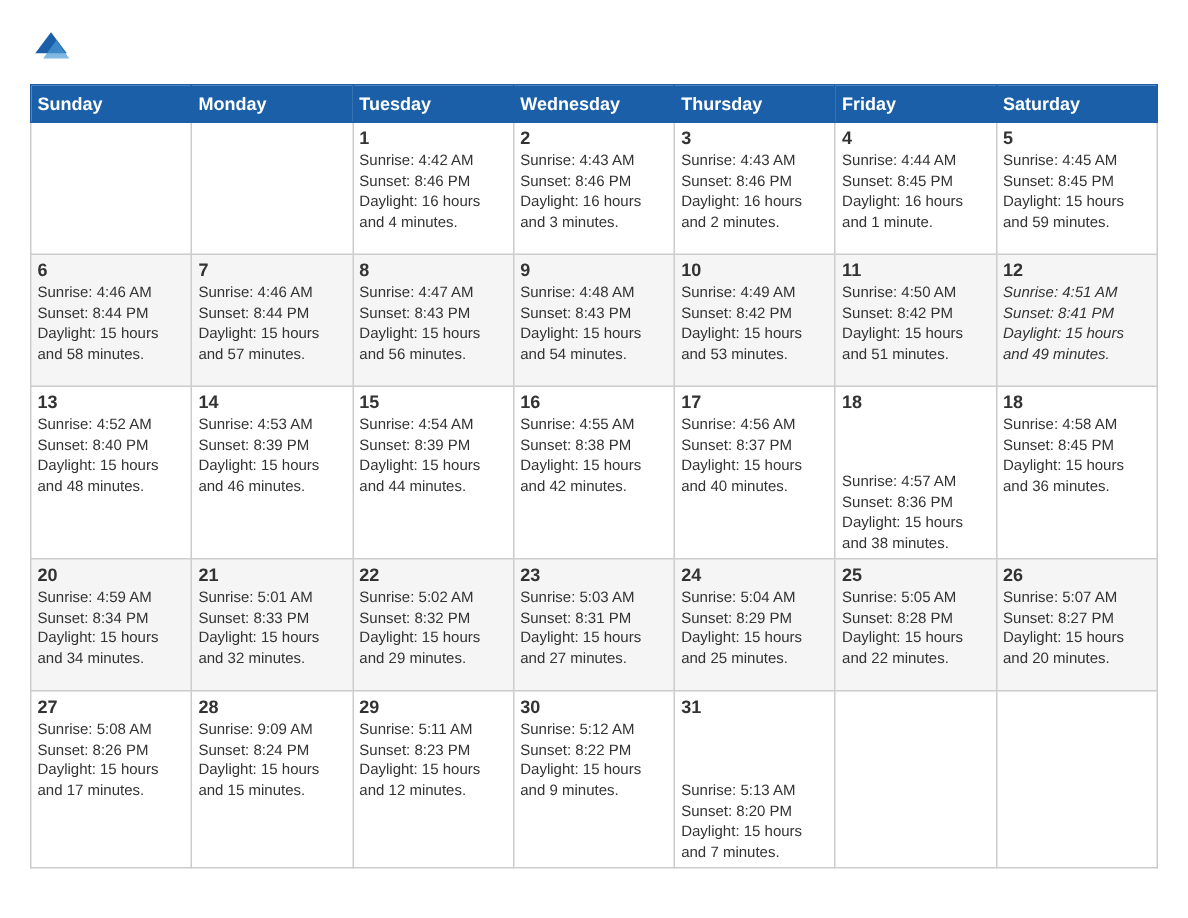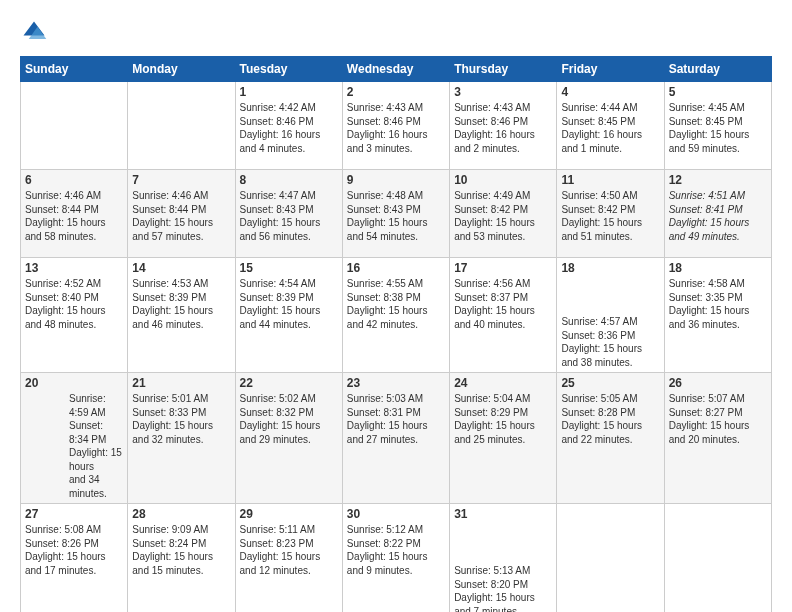--- a/index.html
+++ b/index.html
@@ -263,29 +263,29 @@
           <td>
             <span class="day-num">18</span>
             <div class="day-info" style="white-space: pre-line; margin-top: 40px;">Sunrise: 4:57 AM
 Sunset: 8:36 PM
 Daylight: 15 hours
 and 38 minutes.</div>
           </td>
           <td>
             <span class="day-num">18</span>
             <div class="day-info" style="white-space: pre-line;">Sunrise: 4:58 AM
-Sunset: 3:35 PM
+Sunset: 8:45 PM
 Daylight: 15 hours
 and 36 minutes.</div>
           </td>
         </tr>
         <tr>
           <td>
             <span class="day-num">20</span>
-            <div class="day-info" style="white-space: pre-line; margin-left: 44px;">Sunrise: 4:59 AM
+            <div class="day-info" style="white-space: pre-line;">Sunrise: 4:59 AM
 Sunset: 8:34 PM
 Daylight: 15 hours
 and 34 minutes.</div>
           </td>
           <td>
             <span class="day-num">21</span>
             <div class="day-info" style="white-space: pre-line;">Sunrise: 5:01 AM
 Sunset: 8:33 PM
 Daylight: 15 hours
 and 32 minutes.</div>

